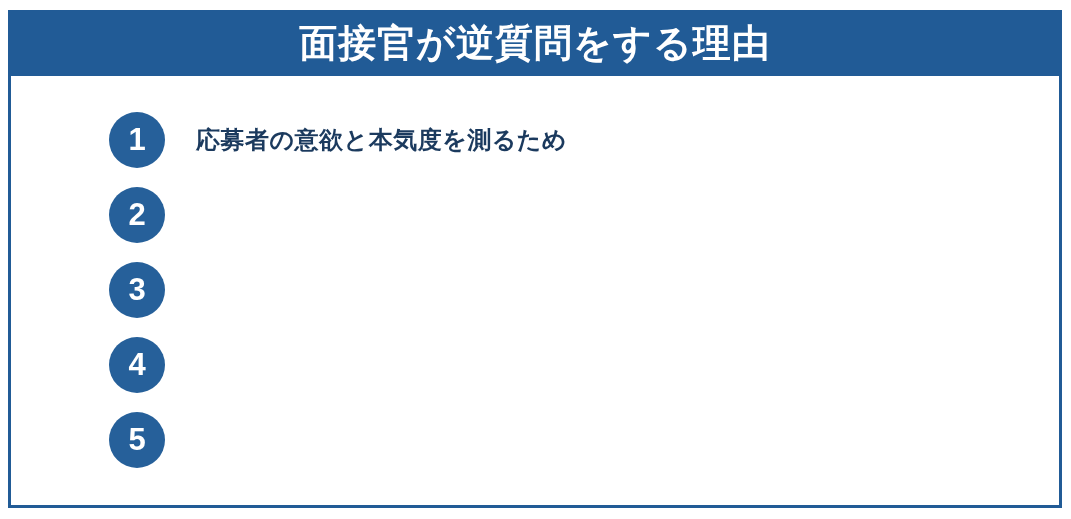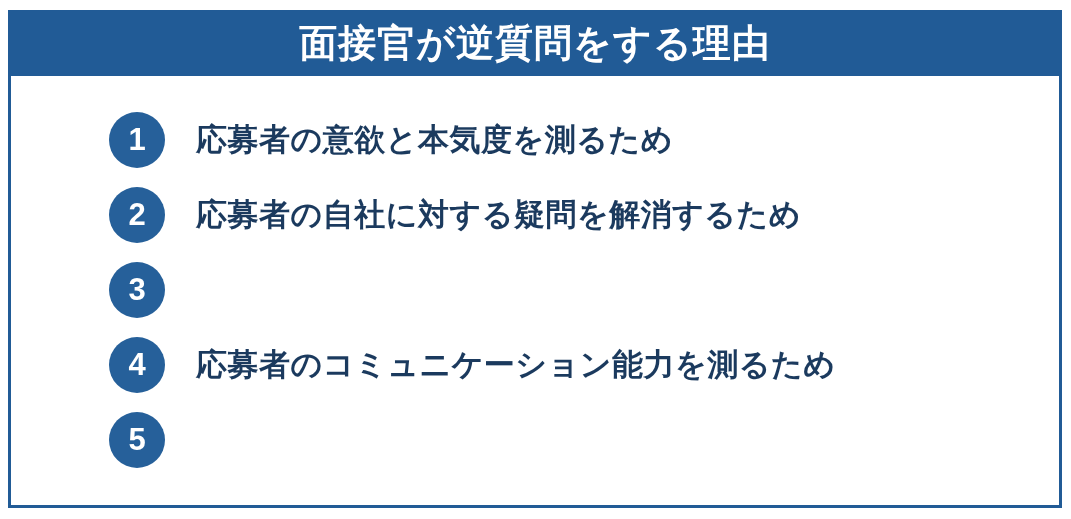--- a/index.html
+++ b/index.html
@@ -70,21 +70,21 @@
     font-size: 31px;
     font-weight: bold;
     line-height: 56px;
     text-align: center;
     margin-right: 31px;
     user-select: none;
   }
 
   .item-text {
     color: #1b3a5e;
-    font-size: 31px;
+    font-size: 24px;
     font-weight: bold;
     line-height: 1.15;
     letter-spacing: 0.5px;
     white-space: nowrap;
   }
 </style>
 </head>
 <body>
 
 <div class="infographic-frame">
@@ -95,30 +95,28 @@
 
   <div class="list-area">
 
     <div class="list-item">
       <div class="badge">1</div>
       <div class="item-text">応募者の意欲と本気度を測るため</div>
     </div>
 
     <div class="list-item">
       <div class="badge">2</div>
-      <div class="item-text">応募者の自社に対する疑問を解消するため</div>
     </div>
 
     <div class="list-item">
       <div class="badge">3</div>
     </div>
 
     <div class="list-item">
       <div class="badge">4</div>
-      <div class="item-text">応募者のコミュニケーション能力を測るため</div>
     </div>
 
     <div class="list-item">
       <div class="badge">5</div>
     </div>
 
   </div>
 </div>
 
 </body></html>

